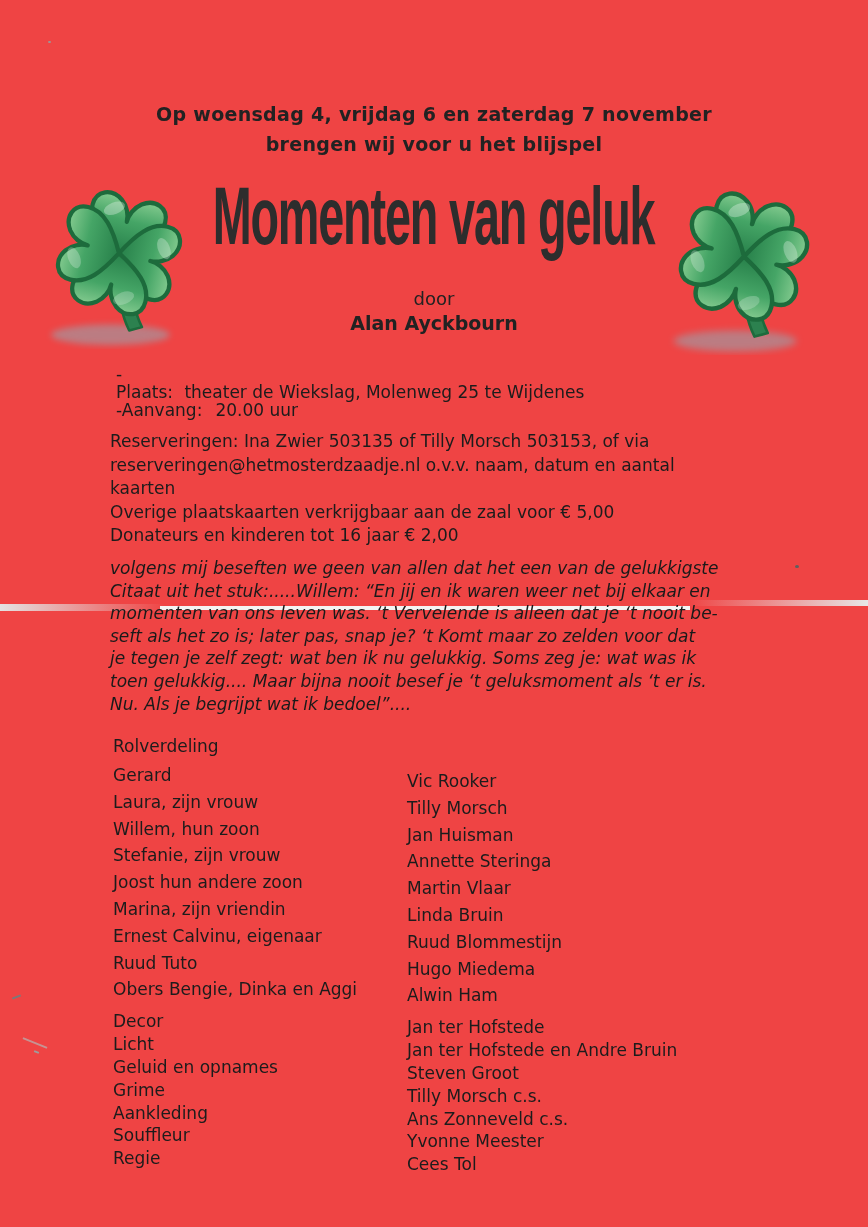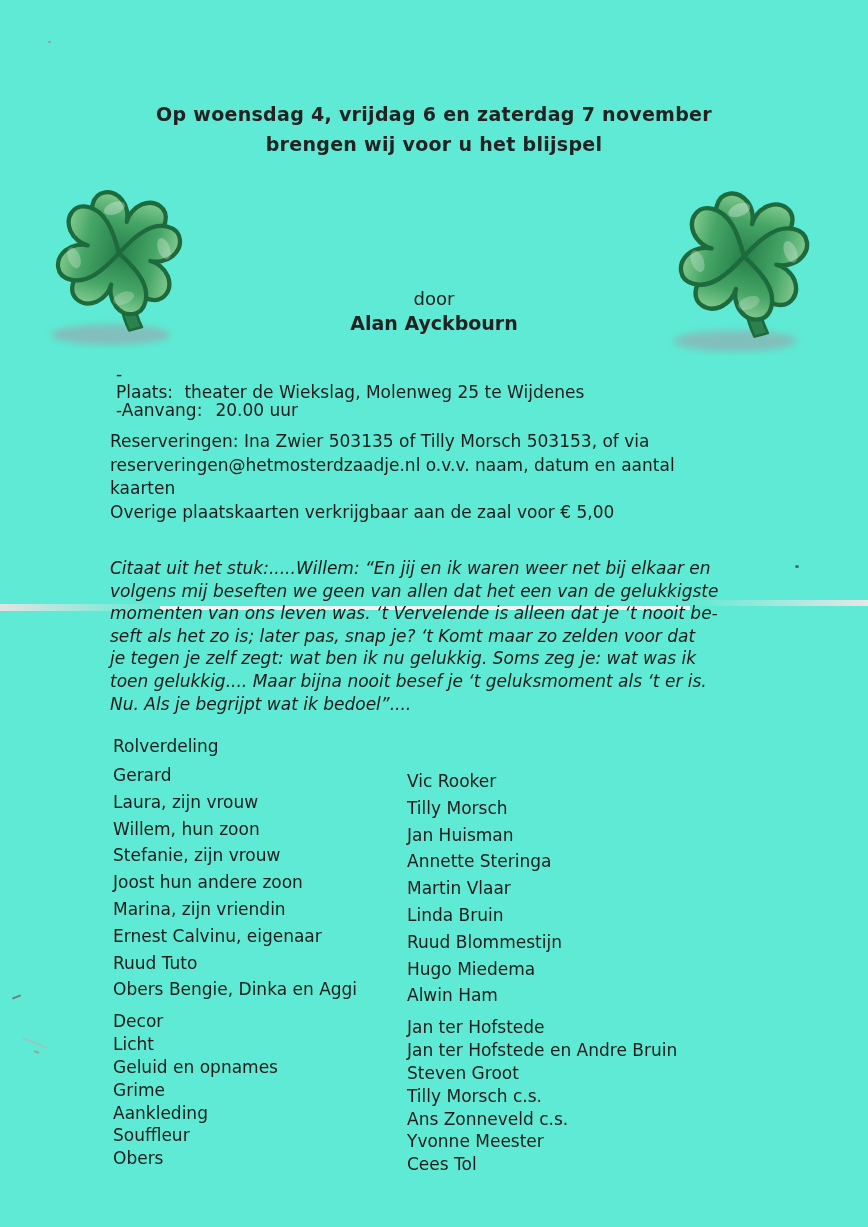--- a/index.html
+++ b/index.html
@@ -1,20 +1,20 @@
 <!DOCTYPE html>
 <html><head>
 <meta charset="utf-8">
 <style>
   html,body{margin:0;padding:0;background:#e9e9e9;}
   .page{
     position:relative;
     width:868px;height:1227px;
     margin:0 auto;
-    background:#5eead4;
+    background:#ef4444;
     overflow:hidden;
     font-family:"DejaVu Sans","Liberation Sans",sans-serif;
     color:#1c1c1c;
   }
   
   .header{
     position:absolute;top:99px;left:0;width:100%;
     text-align:center;font-weight:bold;font-size:19px;line-height:30px;
     letter-spacing:.3px;color:#222;
   }
@@ -126,44 +126,48 @@
       <use href="#leaf" transform="rotate(90)"></use>
       <use href="#leaf" transform="rotate(180)"></use>
       <use href="#leaf" transform="rotate(270)"></use>
       <ellipse cx="-18" cy="-50" rx="13" ry="7" fill="#ffffff" opacity="0.30" transform="rotate(-35 -18 -50)"></ellipse>
       <ellipse cx="50" cy="-18" rx="13" ry="7" fill="#ffffff" opacity="0.28" transform="rotate(55 50 -18)"></ellipse>
       <ellipse cx="18" cy="50" rx="13" ry="7" fill="#ffffff" opacity="0.22" transform="rotate(-35 18 50)"></ellipse>
       <ellipse cx="-50" cy="18" rx="13" ry="7" fill="#ffffff" opacity="0.25" transform="rotate(55 -50 18)"></ellipse>
     </g>
   </svg>
 
+  <div class="title-wrap">
+    <span class="title-text">Momenten van geluk</span>
+  </div>
   <div class="byline door">door</div>
   <div class="byline author">Alan Ayckbourn</div>
 
   <div class="details">
     <div>
       <span class="lbl plaats">-Plaats:</span>
       <span>theater de Wiekslag, Molenweg 25 te Wijdenes</span>
     </div>
     <div>
       <span class="lbl aanvang">-Aanvang:</span>
       <span>20.00 uur</span>
     </div>
   </div>
 
   <div class="reservations">
     <div>Reserveringen: Ina Zwier 503135 of Tilly Morsch 503153, of via</div>
     <div>reserveringen@hetmosterdzaadje.nl o.v.v. naam, datum en aantal</div>
     <div>kaarten</div>
     <div>Overige plaatskaarten verkrijgbaar aan de zaal voor € 5,00</div>
+    <div>Donateurs en kinderen tot 16 jaar € 2,00</div>
   </div>
 
   <div class="quote">
+    <div>volgens mij beseften we geen van allen dat het een van de gelukkigste</div>
     <div>Citaat uit het stuk:.....Willem: “En jij en ik waren weer net bij elkaar en</div>
-    <div>volgens mij beseften we geen van allen dat het een van de gelukkigste</div>
     <div>momenten van ons leven was. ‘t Vervelende is alleen dat je ‘t nooit be-</div>
     <div>seft als het zo is; later pas, snap je? ‘t Komt maar zo zelden voor dat</div>
     <div>je tegen je zelf zegt: wat ben ik nu gelukkig. Soms zeg je: wat was ik</div>
     <div>toen gelukkig.... Maar bijna nooit besef je ‘t geluksmoment als ‘t er is.</div>
     <div>Nu. Als je begrijpt wat ik bedoel”....</div>
   </div>
 
   <div class="cast">
     <div class="heading">Rolverdeling</div>
     <div class="row">
@@ -223,18 +227,18 @@
     </div>
     <div class="row">
       <span class="role">Aankleding</span>
       <span class="name">Ans Zonneveld c.s.</span>
     </div>
     <div class="row">
       <span class="role">Souffleur</span>
       <span class="name">Yvonne Meester</span>
     </div>
     <div class="row">
-      <span class="role">Obers</span>
+      <span class="role">Regie</span>
       <span class="name">Cees Tol</span>
     </div>
   </div>
 
 </div>
 
 </body></html>

